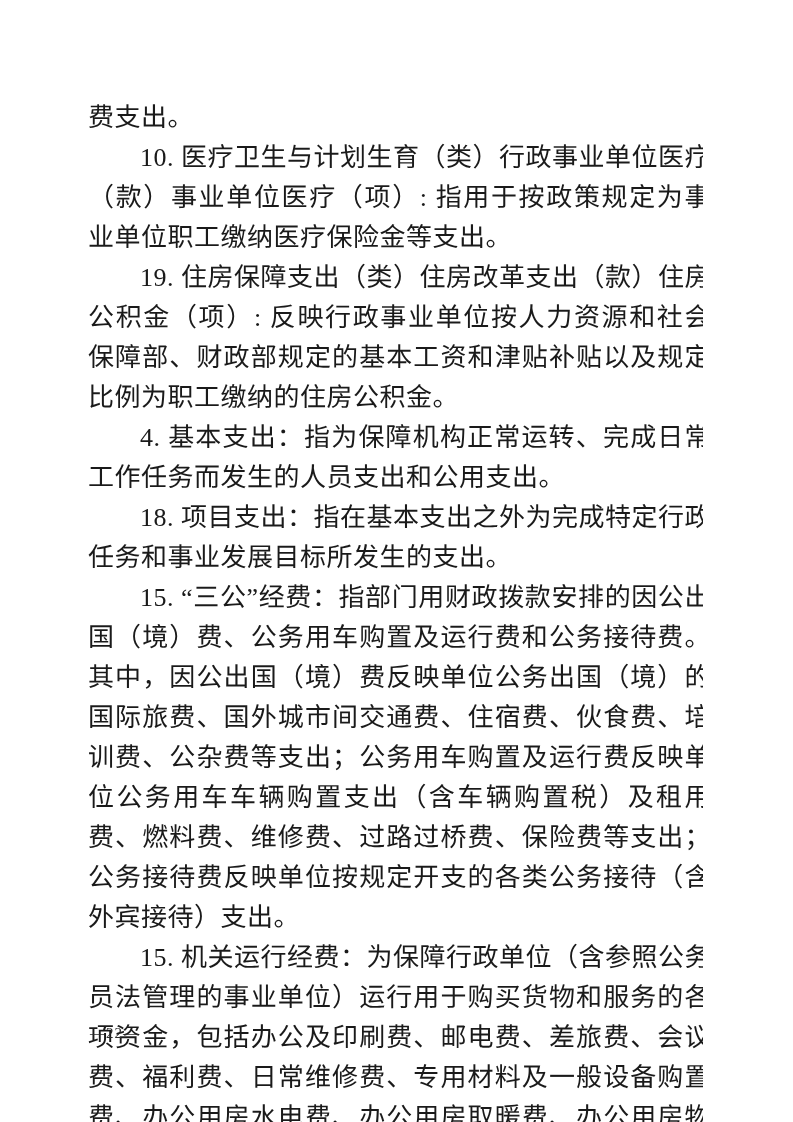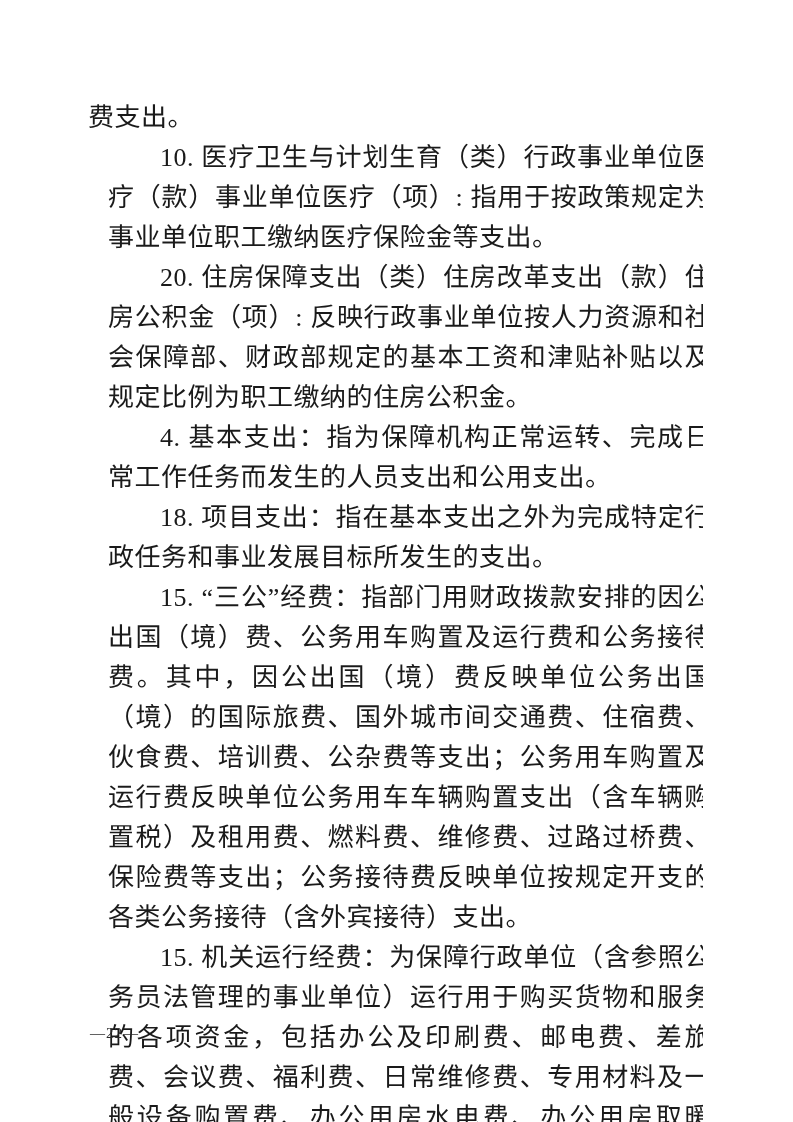--- a/index.html
+++ b/index.html
@@ -26,39 +26,38 @@
     text-align: justify;
     text-justify: inter-character;
     letter-spacing: 0.5px;
   }
   .content p {
     margin: 0;
     padding: 0;
   }
   .content p.indent {
     text-indent: 2em;
-    margin-left: 20px;
   }
   .footer {
     position: absolute;
     left: 90px;
     top: 1022px;
     color: #2a2a2a;
     font-size: 15px;
     line-height: 22px;
     letter-spacing: 1px;
   }
 </style>
 </head>
 <body>
 
 <div class="page">
   <div class="content">
     <p class="para">费支出。</p>
     <p class="para indent">10. 医疗卫生与计划生育（类）行政事业单位医疗（款）事业单位医疗（项）: 指用于按政策规定为事业单位职工缴纳医疗保险金等支出。</p>
-    <p class="para indent">20. 住房保障支出（类）住房改革支出（款）住房公积金（项）: 反映行政事业单位按人力资源和社会保障部、财政部规定的基本工资和津贴补贴以及规定比例为职工缴纳的住房公积金。</p>
+    <p class="para indent">19. 住房保障支出（类）住房改革支出（款）住房公积金（项）: 反映行政事业单位按人力资源和社会保障部、财政部规定的基本工资和津贴补贴以及规定比例为职工缴纳的住房公积金。</p>
     <p class="para indent">4. 基本支出：指为保障机构正常运转、完成日常工作任务而发生的人员支出和公用支出。</p>
     <p class="para indent">18. 项目支出：指在基本支出之外为完成特定行政任务和事业发展目标所发生的支出。</p>
     <p class="para indent">15. “三公”经费：指部门用财政拨款安排的因公出国（境）费、公务用车购置及运行费和公务接待费。其中，因公出国（境）费反映单位公务出国（境）的国际旅费、国外城市间交通费、住宿费、伙食费、培训费、公杂费等支出；公务用车购置及运行费反映单位公务用车车辆购置支出（含车辆购置税）及租用费、燃料费、维修费、过路过桥费、保险费等支出；公务接待费反映单位按规定开支的各类公务接待（含外宾接待）支出。</p>
     <p class="para indent">15. 机关运行经费：为保障行政单位（含参照公务员法管理的事业单位）运行用于购买货物和服务的各项资金，包括办公及印刷费、邮电费、差旅费、会议费、福利费、日常维修费、专用材料及一般设备购置费、办公用房水电费、办公用房取暖费、办公用房物业管理费、公务用车运行维护费以及其他费用。</p>
   </div>
   <div class="footer">—22—</div>
 </div>
 
 </body></html>

